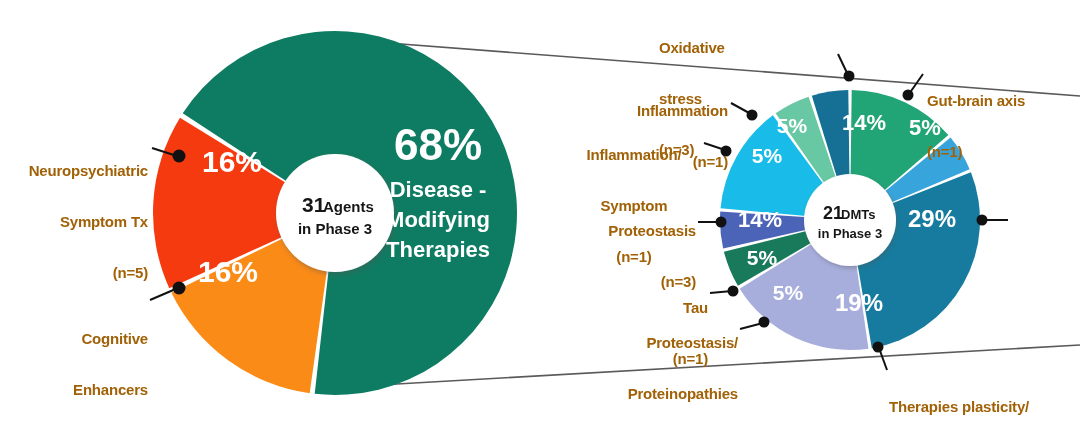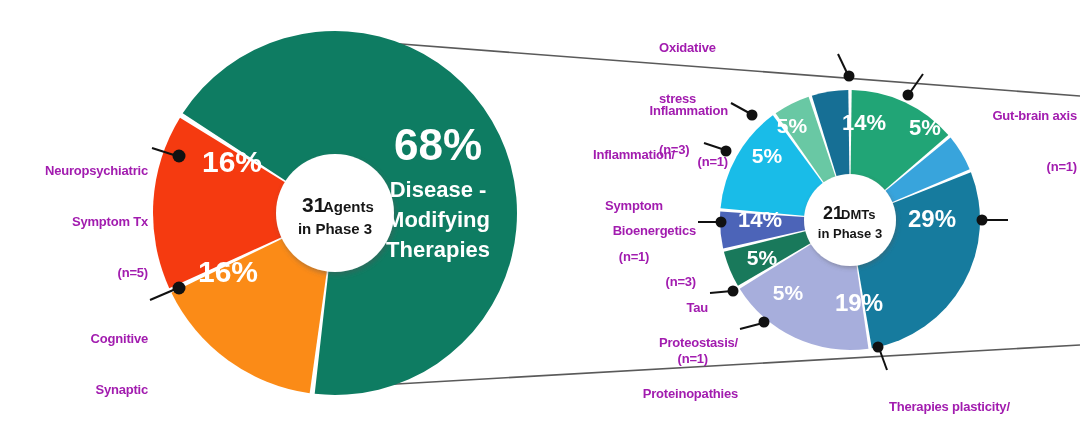--- a/index.html
+++ b/index.html
@@ -1,19 +1,19 @@
 <!DOCTYPE html>
 <html><head>
 <meta charset="utf-8">
 <style>
   html,body{margin:0;padding:0;background:#ffffff;}
   body{width:1080px;height:423px;overflow:hidden;font-family:"Liberation Sans",sans-serif;}
   #stage{position:relative;width:1080px;height:423px;background:#fff;}
   svg.layer{position:absolute;left:0;top:0;width:1080px;height:423px;}
-  .lbl{position:absolute;color:#a21caf;font-family:"Liberation Sans",sans-serif;font-weight:bold;font-size:13px;line-height:17px;letter-spacing:-0.2px;white-space:pre;}
+  .lbl{position:absolute;color:#a16207;font-family:"Liberation Sans",sans-serif;font-weight:bold;font-size:15px;line-height:17px;letter-spacing:-0.2px;white-space:pre;}
   .lbl.r{text-align:right;}
   .lbl.l{text-align:left;}
   .ctr-big{font-family:"Liberation Sans",sans-serif;font-weight:bold;fill:#161616;}
   .ctr-sm{font-family:"Liberation Sans",sans-serif;font-weight:bold;fill:#161616;}
   .inslice{font-family:"Liberation Sans",sans-serif;font-weight:bold;fill:#ffffff;}
 </style>
 </head>
 <body>
 
 <div id="stage">
@@ -142,31 +142,31 @@
   </svg>
 
   <div class="lbl r" style="left:6px;top:128px;width:142px;">
     <div>Neuropsychiatric</div>
     <div>Symptom Tx</div>
     <div>(n=5)</div>
   </div>
 
   <div class="lbl r" style="left:6px;top:296px;width:142px;">
     <div>Cognitive</div>
-    <div>Synaptic</div>
+    <div>Enhancers</div>
     
   </div>
 
   <div class="lbl l" style="left:659px;top:5px;width:140px;">
     <div>Oxidative</div>
     <div>stress</div>
     <div>(n=3)</div>
   </div>
 
-  <div class="lbl l" style="left:927px;top:73px;width:150px;text-align:right;">
+  <div class="lbl l" style="left:927px;top:58px;width:150px;">
     <div>Gut-brain axis</div>
     <div>(n=1)</div>
   </div>
 
 
   <div class="lbl l" style="left:889px;top:364px;width:190px;">
     <div>Therapies plasticity/</div>
     
     
   </div>
@@ -176,21 +176,21 @@
     <div>Proteinopathies</div>
     
   </div>
 
   <div class="lbl r" style="left:596px;top:265px;width:112px;">
     <div>Tau</div>
     <div>(n=1)</div>
   </div>
 
   <div class="lbl r" style="left:560px;top:188px;width:136px;">
-    <div>Bioenergetics</div>
+    <div>Proteostasis</div>
     <div>(n=3)</div>
   </div>
 
   <div class="lbl r" style="left:566px;top:112px;width:136px;text-align:center;">
     <div>Inflammation/</div>
     <div>Symptom</div>
     <div>(n=1)</div>
   </div>
 
   <div class="lbl r" style="left:608px;top:68px;width:120px;">

